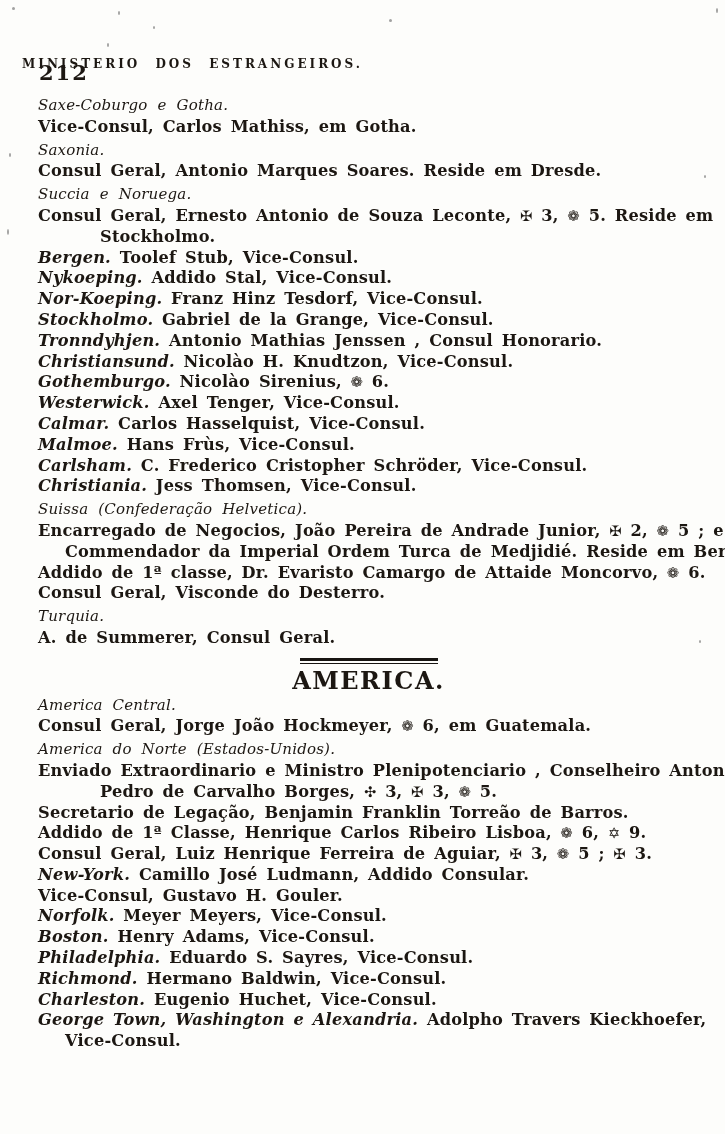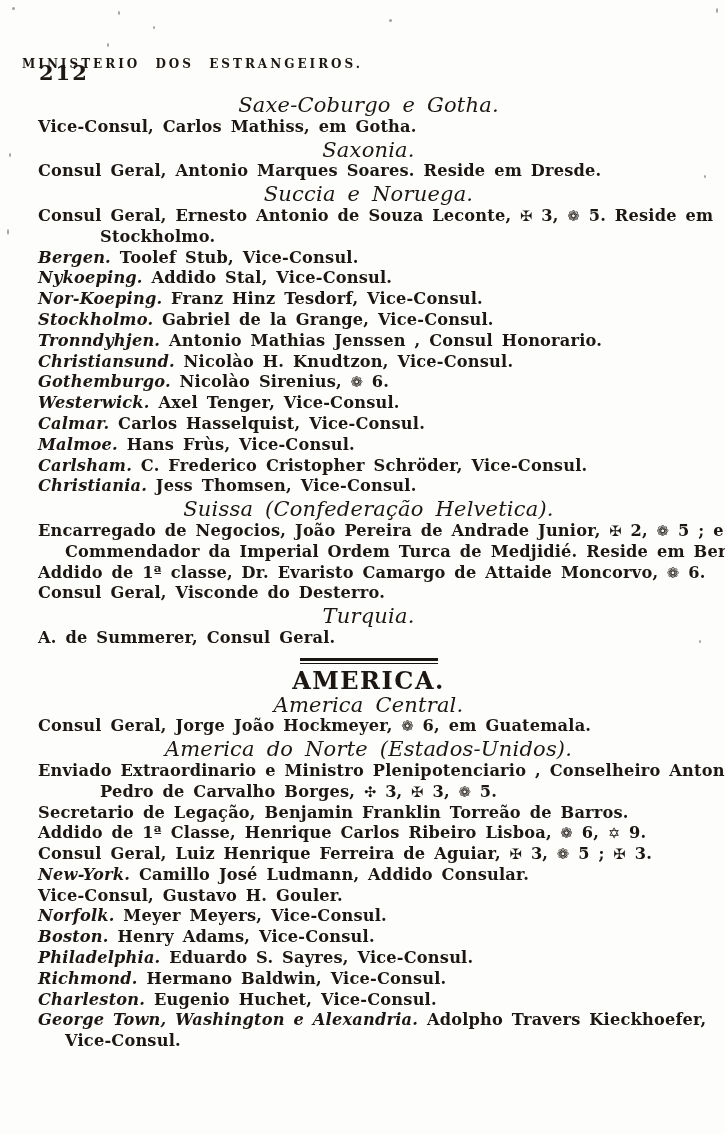--- a/index.html
+++ b/index.html
@@ -40,24 +40,23 @@
   }
   .line{
     font-size:16.2px;
     line-height:20.8px;
     font-weight:bold;
     word-spacing:3px;
     letter-spacing:0.2px;
     white-space:nowrap;
   }
   .heading{
-    text-align:center;
     font-weight:normal;
     font-style:italic;
-    font-size:21px;
+    font-size:15px;
     word-spacing:5px;
     margin:2px 0 1px 0;
   }
   .center-bold{
     text-align:center;
     font-weight:bold;
     font-size:24px;
     letter-spacing:1.5px;
     margin:7px 0 3px 0;
   }

